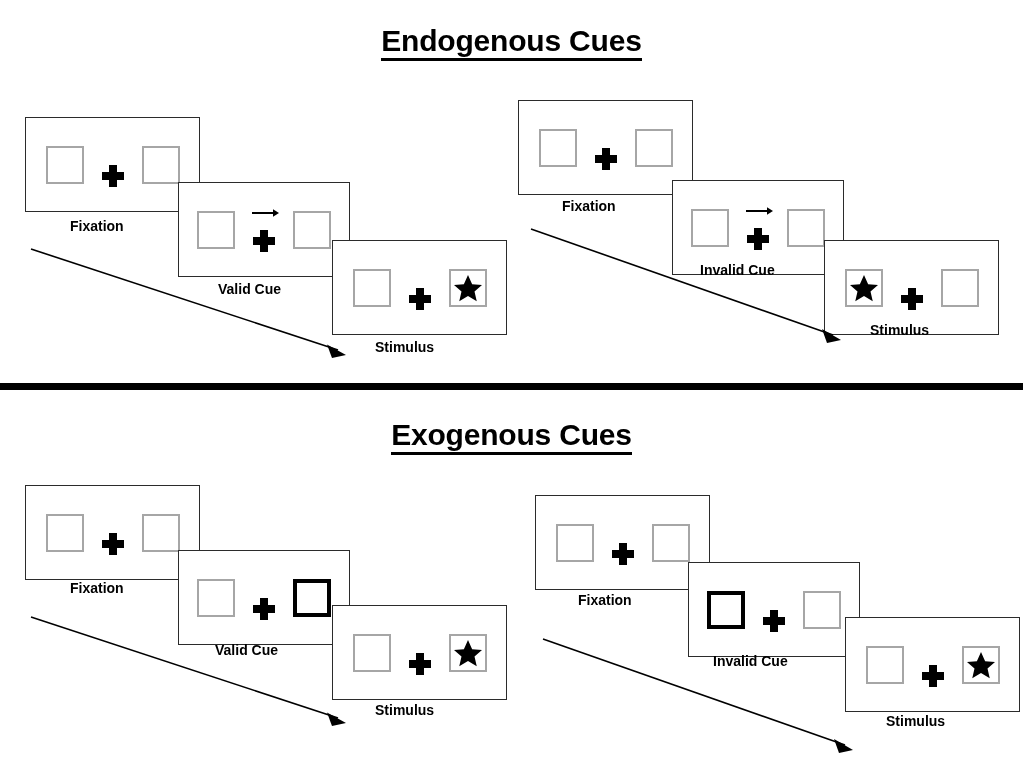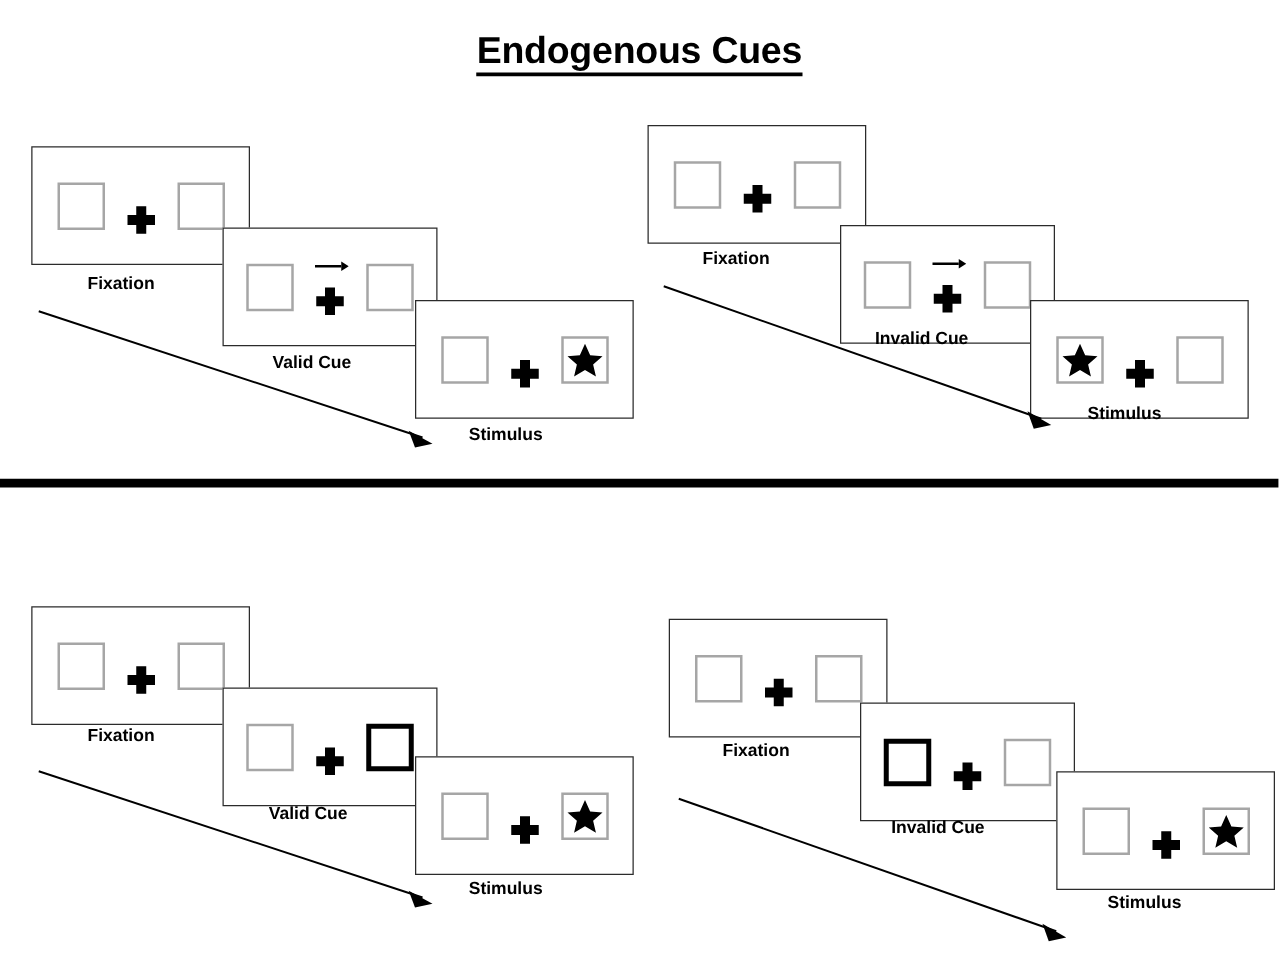--- a/index.html
+++ b/index.html
@@ -247,20 +247,23 @@
   </div>
   <div class="panel-label" style="left:870px; top:322px;">Stimulus</div>
 
   <svg class="time-arrow" style="left:528px; top:225px; width:320px; height:125px;" viewBox="0 0 320 125">
     <line x1="3" y1="4" x2="305" y2="110" stroke="#000" stroke-width="1.6"></line>
     <polygon points="313,115 294,104 299,118" fill="#000"></polygon>
   </svg>
 
   <div class="divider" style="top:383px;"></div>
 
+  <div class="section-title" style="top:418px;">
+    <span>Exogenous Cues</span>
+  </div>
 
   <div class="panel w-fix" style="left:25px; top:485px;">
     <div class="sqwrap">
       <div class="sq"></div>
     </div>
     <div class="centre">
       <div class="plus"></div>
     </div>
     <div class="sqwrap">
       <div class="sq"></div>

